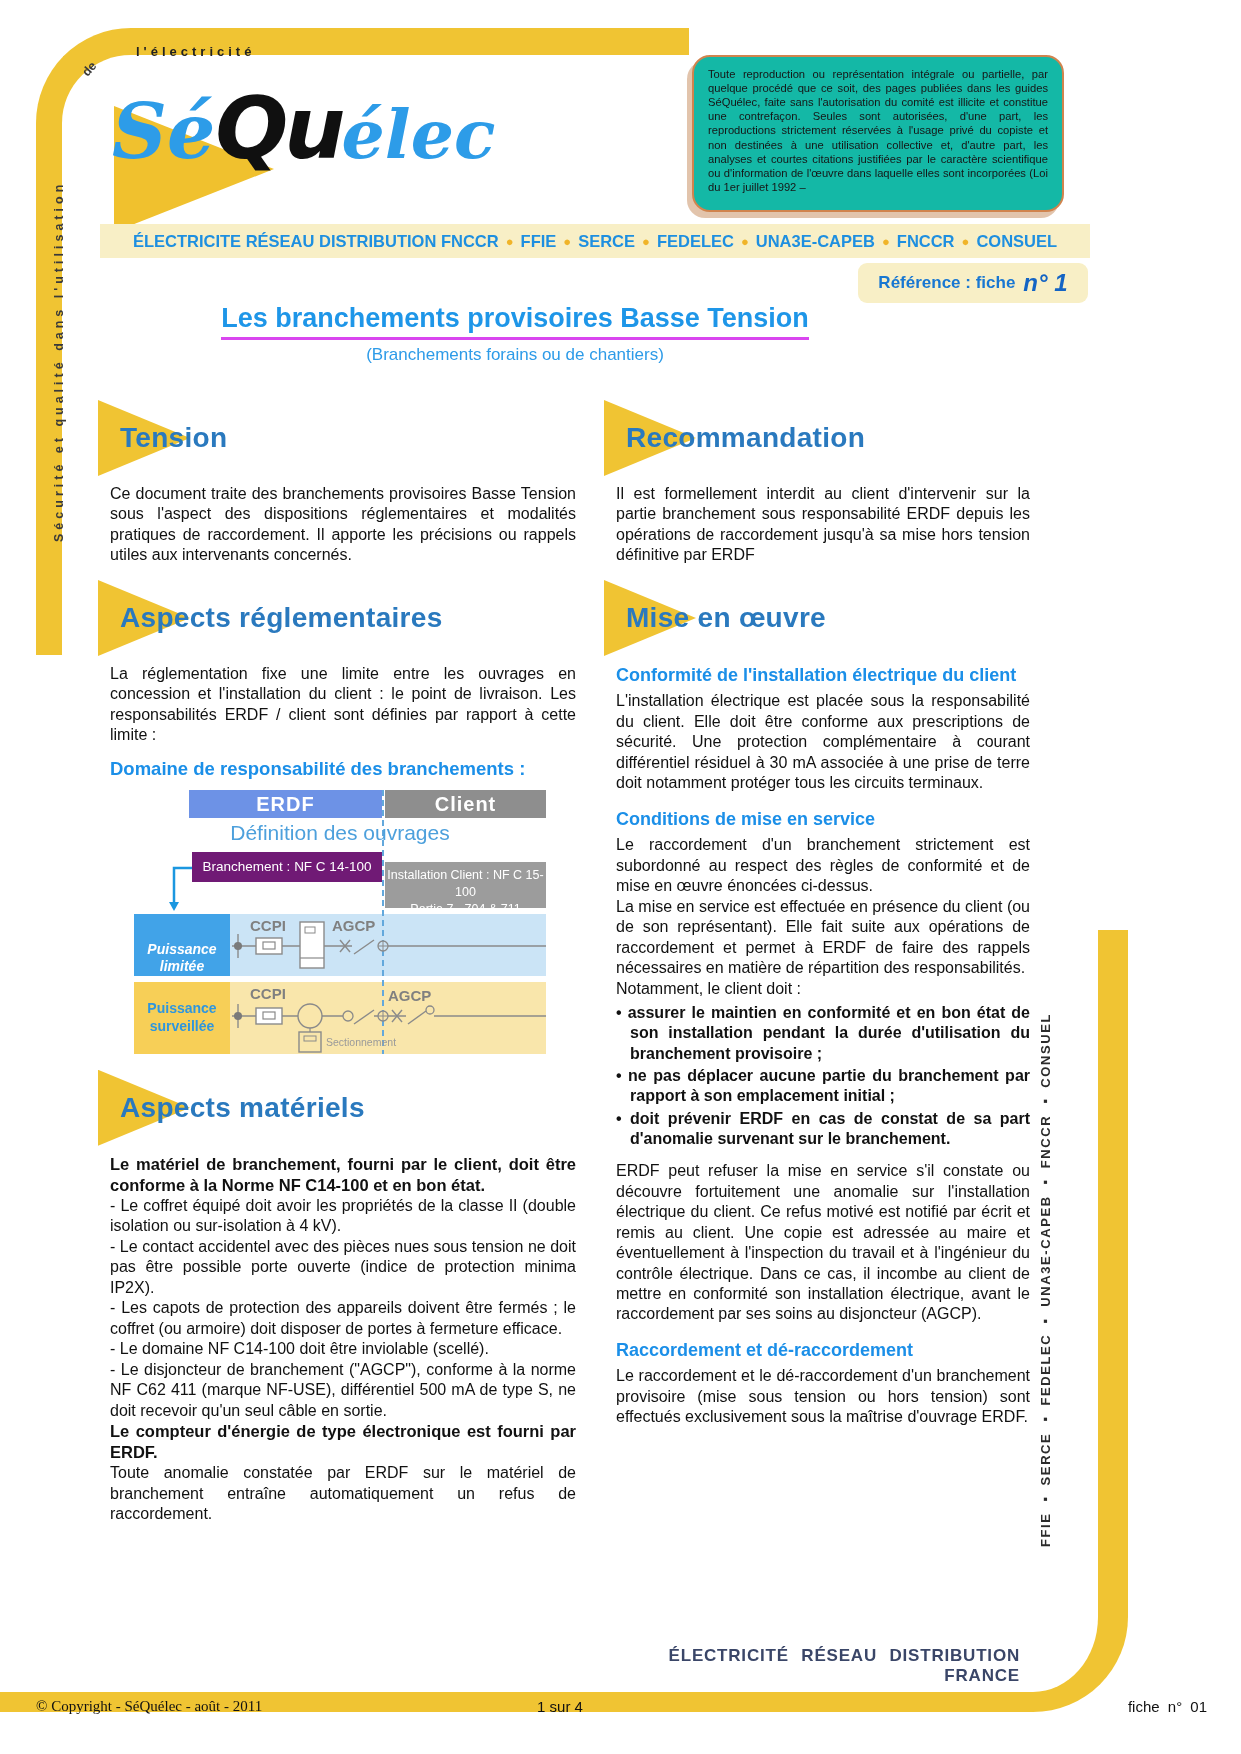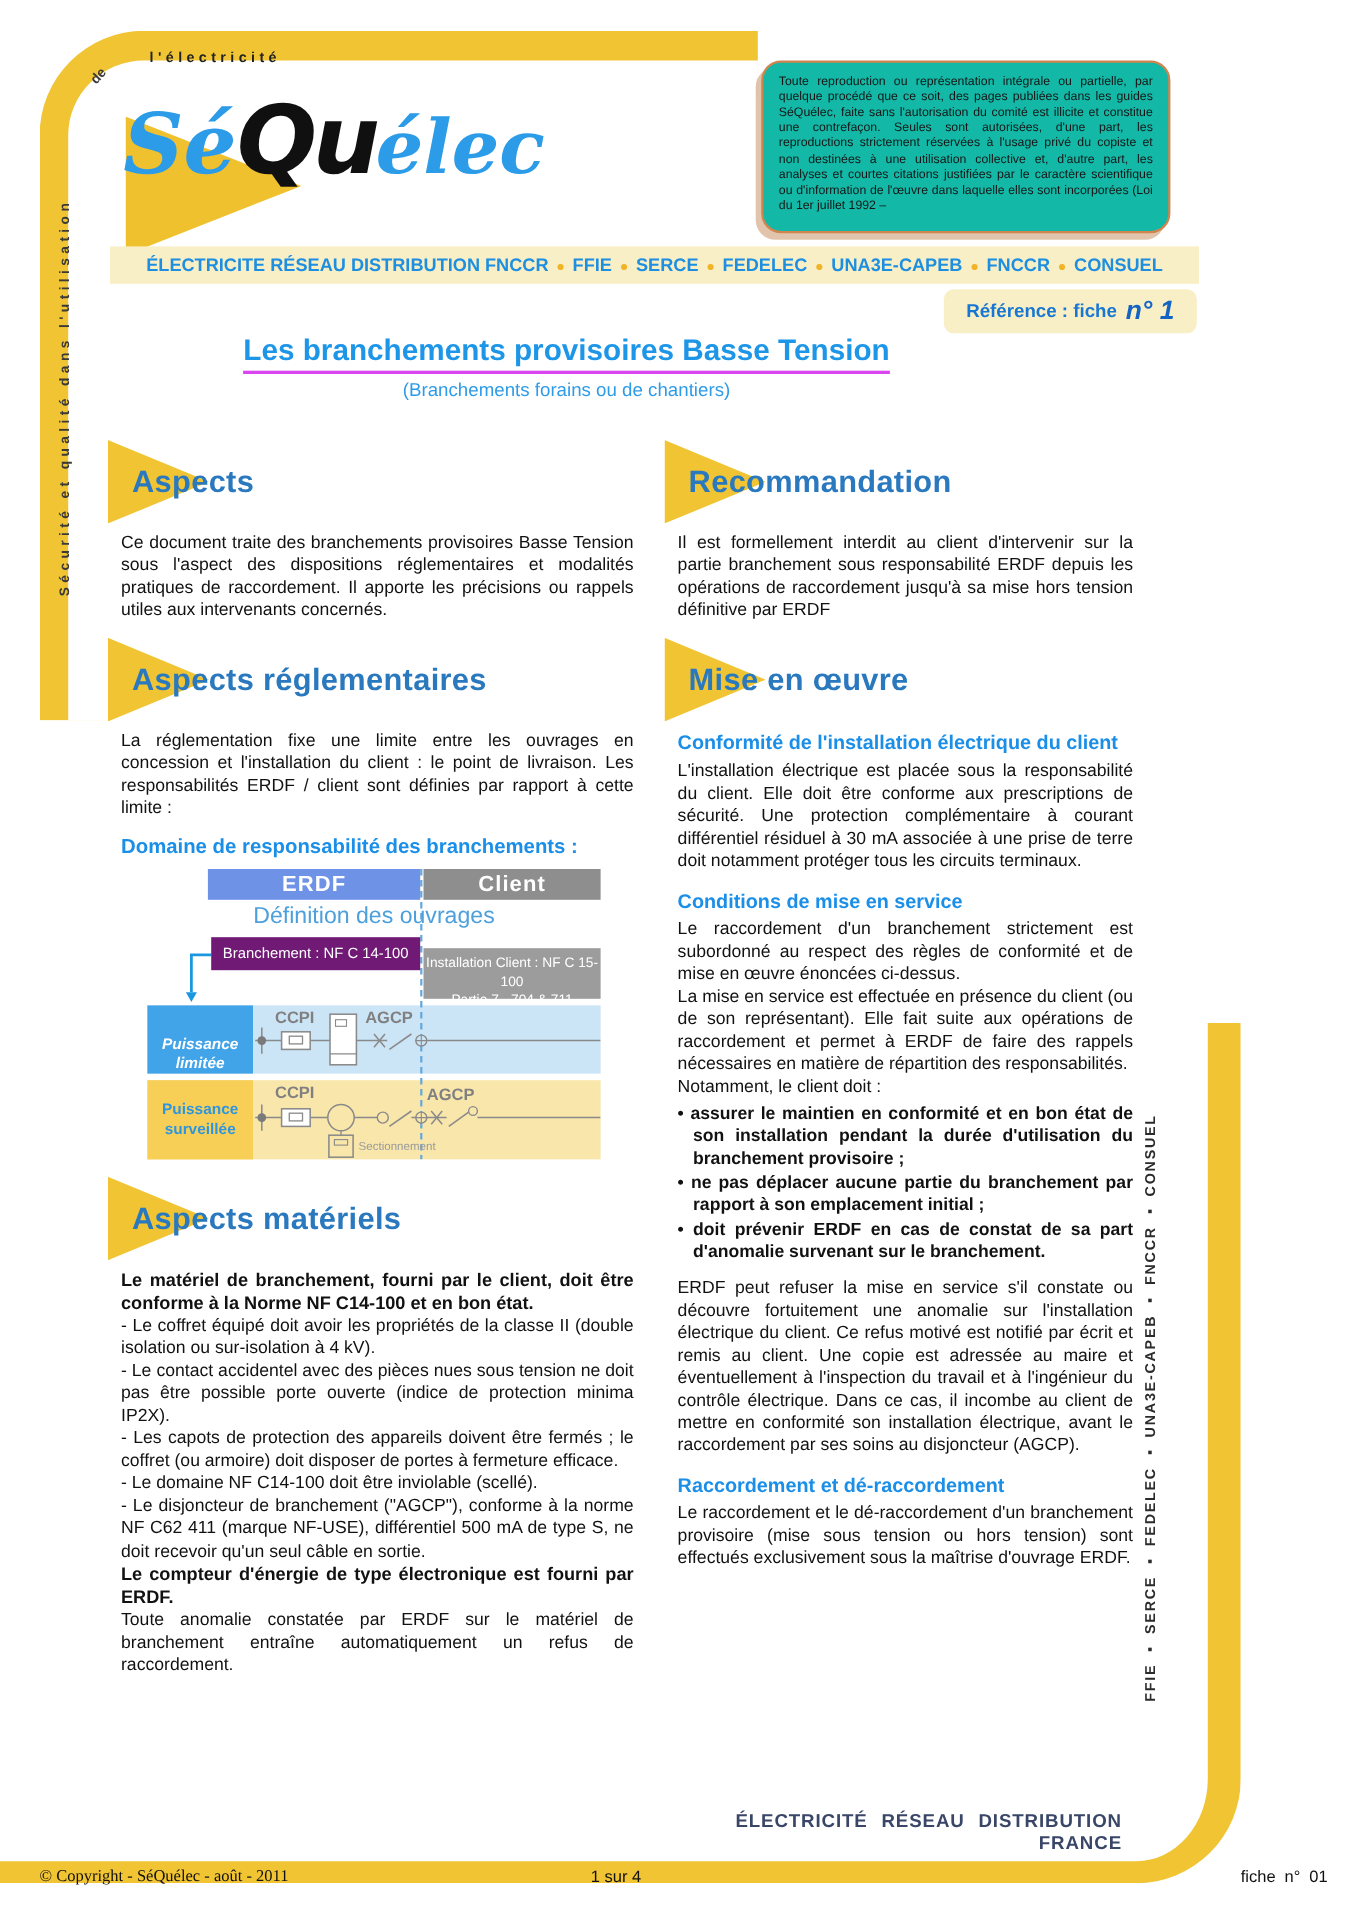--- a/index.html
+++ b/index.html
@@ -158,21 +158,21 @@
 
   <div class="title-wrap">
     <div class="doc-title">Les branchements provisoires Basse Tension</div>
     <div class="doc-subtitle">(Branchements forains ou de chantiers)</div>
   </div>
 
   <div class="col-left">
 
     <div class="section-head">
       <span class="tri"></span>
-      <h2>Aspects</h2>
+      <h2>Tension</h2>
     </div>
     <p class="body-p">Ce document traite des branchements provisoires Basse Tension sous l'aspect des dispositions réglementaires et modalités pratiques de raccordement. Il apporte les précisions ou rappels utiles aux intervenants concernés.</p>
 
     <div class="section-head mt14">
       <span class="tri"></span>
       <h2>Aspects réglementaires</h2>
     </div>
     <p class="body-p">La réglementation fixe une limite entre les ouvrages en concession et l'installation du client : le point de livraison. Les responsabilités ERDF / client sont définies par rapport à cette limite :</p>
     <div class="domaine-heading">Domaine de responsabilité des branchements :</div>
 

